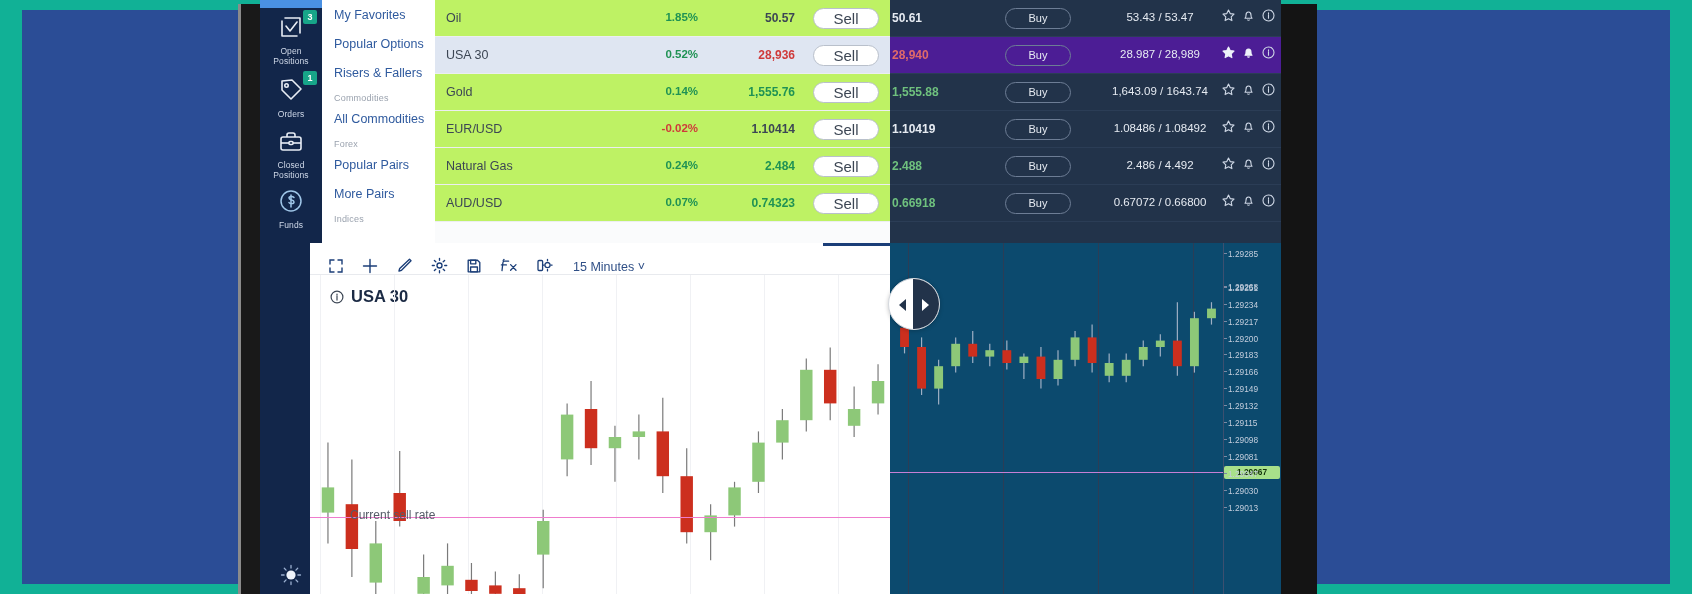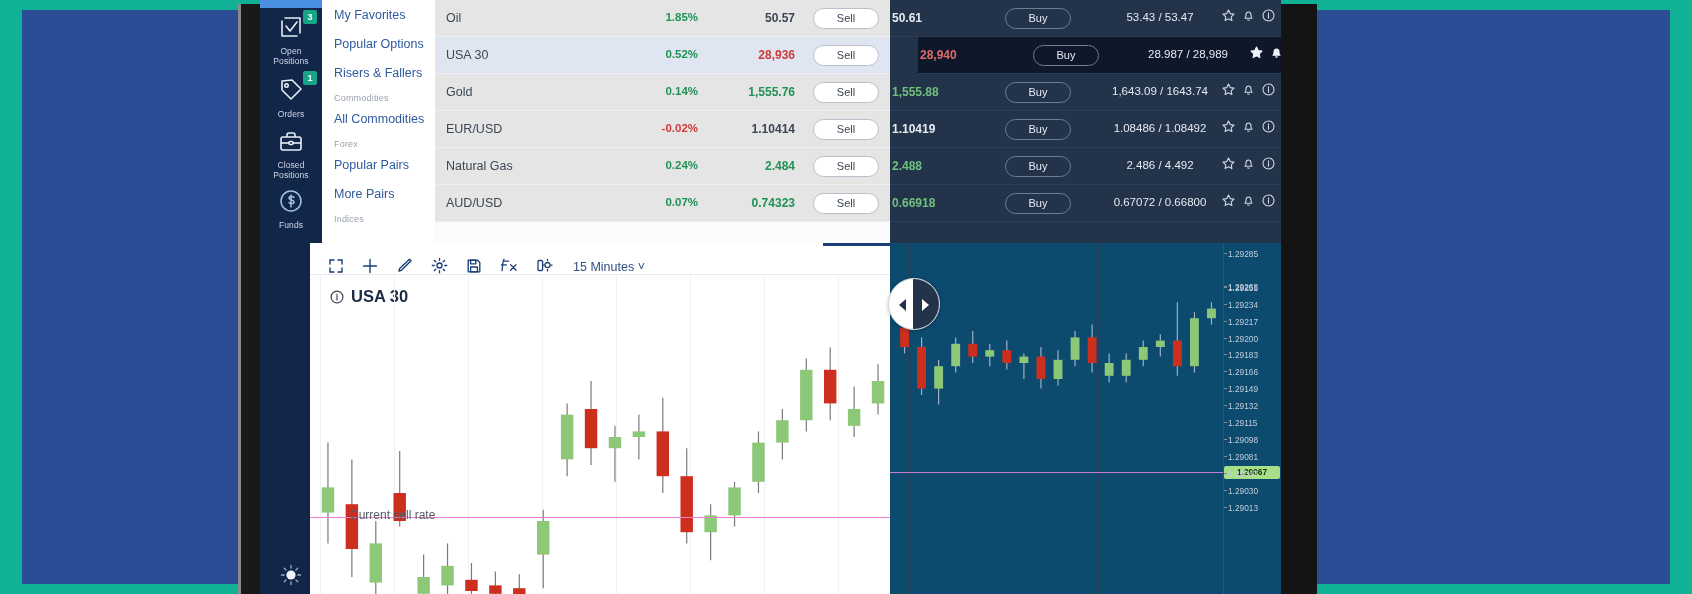--- a/index.html
+++ b/index.html
@@ -74,58 +74,58 @@
   }
 
   
   .qtable {
     position: absolute; left: 175px; top: 0; width: 455px; height: 243px;
     background: #fafbfc;
   }
   .qrow {
     position: relative; height: 37px; width: 455px;
     border-bottom: 1px solid #eceef1;
-    background: #e5e5e5;
+    background: #bef264;
   }
   .qrow.sel { background: #dfe6f2; }
   .qname {
     position:absolute; left: 11px; top: 11px;
     font-size: 12.5px; color: #3c4654;
   }
   .qpct {
     position:absolute; left: 185px; top: 11px; width: 78px; text-align:right;
     font-size: 11.5px; font-weight: bold;
   }
   .qbid {
     position:absolute; left: 268px; top: 11px; width: 92px; text-align:right;
     font-size: 12px; font-weight: bold;
   }
   .up { color: #1f9254; }
   .down { color: #cf3a3a; }
   .neutral { color: #3c4654; }
   .pill {
     position:absolute; left: 378px; top: 8px; width: 66px; height: 21px;
     border: 1px solid #b9c0cb; border-radius: 11px; background: #fff;
-    font-size: 11px; color: #3c4654; line-height: 19px; text-align: center;
+    font-size: 15px; color: #3c4654; line-height: 19px; text-align: center;
     cursor: pointer;
   }
 
   
   .qtable-dark {
     position: absolute; left: 630px; top: 0; width: 391px; height: 243px;
     background: #22334a;
   }
   .drow {
     position: relative; height: 37px; width: 391px;
     border-bottom: 1px solid #2b3d56; background: #22334a;
   }
   .drow.sel { background: #2e4straight; }
   .drow.sel { background: #2f4straight; }
   .drow.sel { background: #2d4straight; }
-  .drow.sel { background: #0f172a; margin-left: 28px; }
+  .drow.sel { background: #4c1d95; }
   .dask {
     position:absolute; left: 2px; top: 11px; width: 104px; text-align:left;
     font-size: 12px; font-weight: bold; color: #e6ebf2;
   }
   .dask.up { color: #6fc17e; }
   .dask.down { color: #e06a6a; }
   .dpill {
     position:absolute; left: 115px; top: 8px; width: 66px; height: 21px;
     border: 1px solid #6d7d95; border-radius: 11px; background: transparent;
     font-size: 11px; color: #e6ebf2; line-height: 19px; text-align: center;

